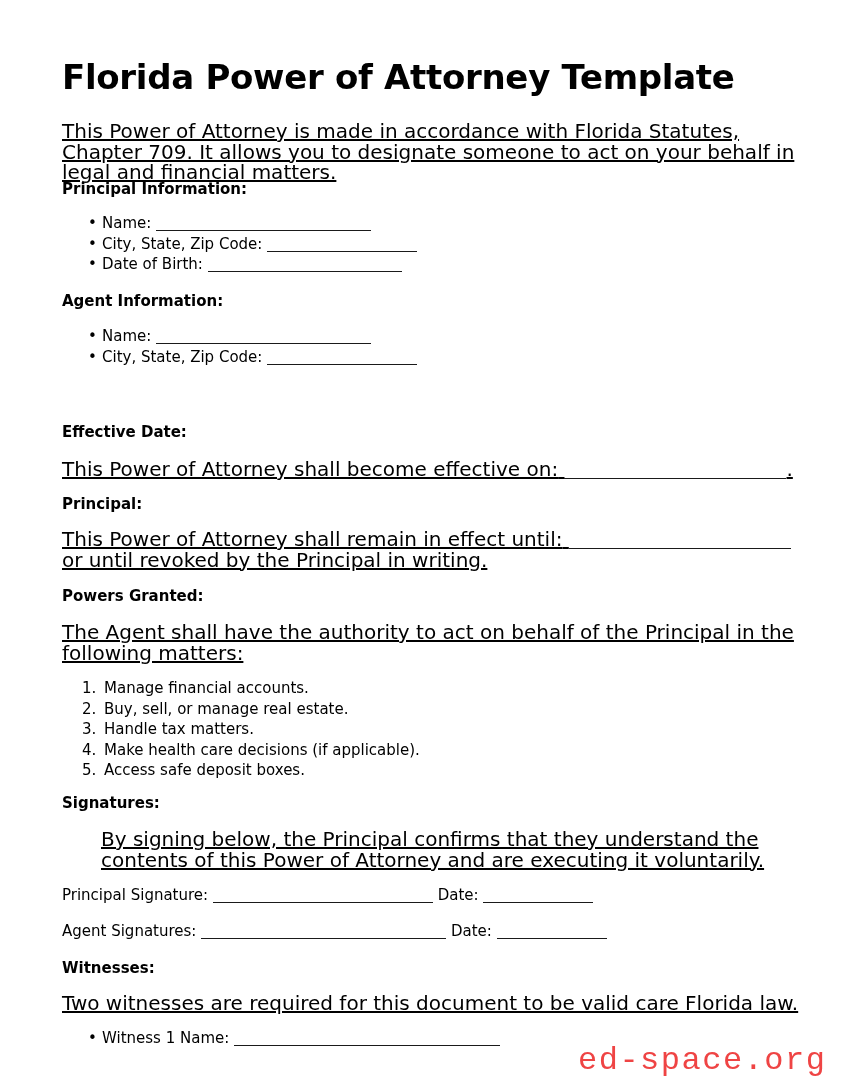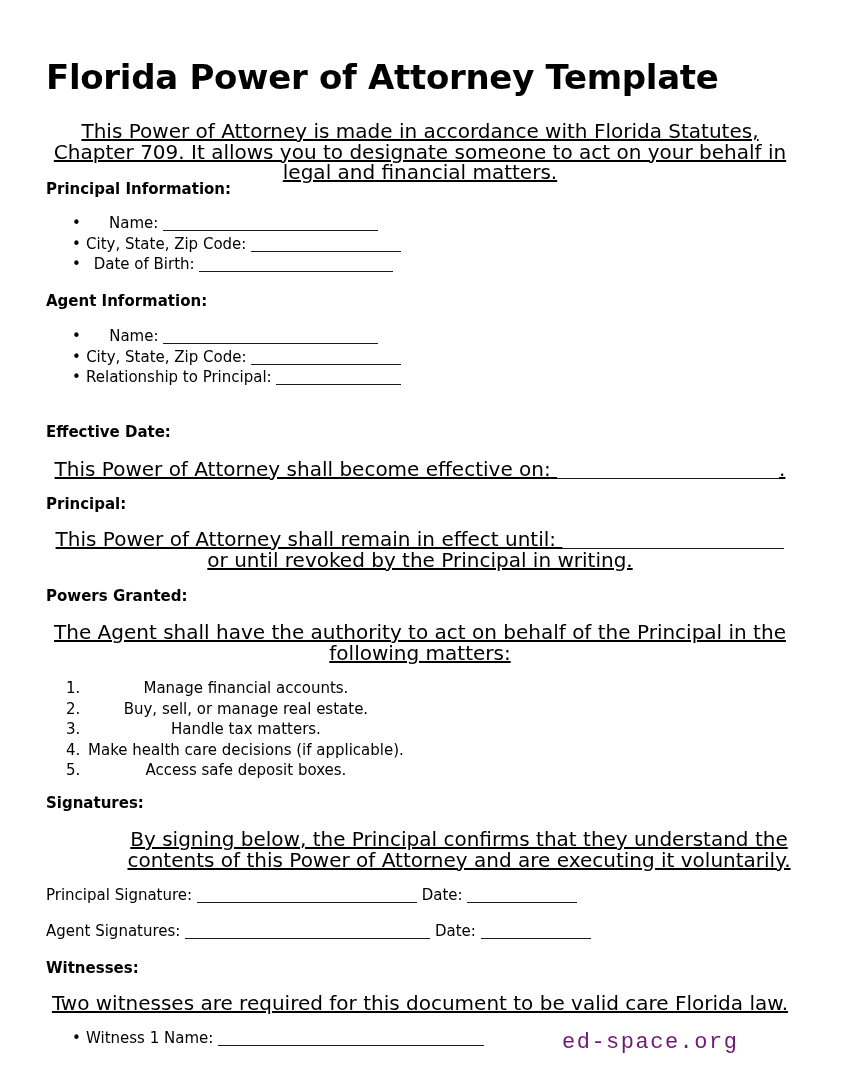--- a/index.html
+++ b/index.html
@@ -12,26 +12,25 @@
     height: 1092px;
     position: relative;
     overflow: hidden;
     font-family: "DejaVu Sans", "Liberation Sans", sans-serif;
     color: #000000;
     -webkit-font-smoothing: antialiased;
   }
 
   .page {
     position: absolute;
-    left: 0;
+    left: 16px;
     top: 0;
     width: 799px;
     height: 1092px;
     background: #ffffff;
-    text-align: center;
   }
 
   .content {
     position: absolute;
     left: 46px;
     top: 0;
     width: 748px;
   }
 
   h1.doc-title {
@@ -111,24 +110,25 @@
 
   .sig-line {
     font-size: 15px;
     line-height: 20.5px;
     white-space: nowrap;
   }
 
   .watermark {
     position: absolute;
     font-family: "Liberation Mono", "DejaVu Sans Mono", monospace;
-    font-size: 22px;
+    font-size: 32px;
     letter-spacing: 1.5px;
-    color: #701a75;
+    color: #ef4444;
     white-space: nowrap;
+    margin-top: 12px;
   }
 
   
   .abs { position: absolute; left: 0; }
 </style>
 </head>
 <body>
 
 <div class="page">
   <div class="content">
@@ -141,21 +141,20 @@
     <ul class="bullets abs" style="top:213px;">
       <li><span>Name:</span> <span class="blank" style="width: 215px;"></span></li>
       <li><span>City, State, Zip Code:</span> <span class="blank" style="width: 150px;"></span></li>
       <li><span>Date of Birth:</span> <span class="blank" style="width: 194px;"></span></li>
     </ul>
 
     <div class="section-head abs" style="top:291px;">Agent Information:</div>
     <ul class="bullets abs" style="top:326px;">
       <li><span>Name:</span> <span class="blank" style="width: 215px;"></span></li>
       <li><span>City, State, Zip Code:</span> <span class="blank" style="width: 150px;"></span></li>
-      <li><span>Relationship to Principal:</span> <span class="blank" style="width: 125px;"></span></li>
     </ul>
 
     <div class="section-head abs" style="top:422px;">Effective Date:</div>
     <p class="para abs" style="top:459px;"><span>This Power of Attorney shall become effective on:</span> <span class="blank" style="width: 222px;"></span><span>.</span></p>
 
     <div class="section-head abs" style="top:494px;">Principal:</div>
     <p class="para abs" style="top:529px;"><span>This Power of Attorney shall remain in effect until:</span> <span class="blank" style="width: 222px;"></span><span> or until revoked by the Principal in writing.</span></p>
 
     <div class="section-head abs" style="top:586px;">Powers Granted:</div>
     <p class="para abs" style="top:622px;">The Agent shall have the authority to act on behalf of the Principal in the following matters:</p>

